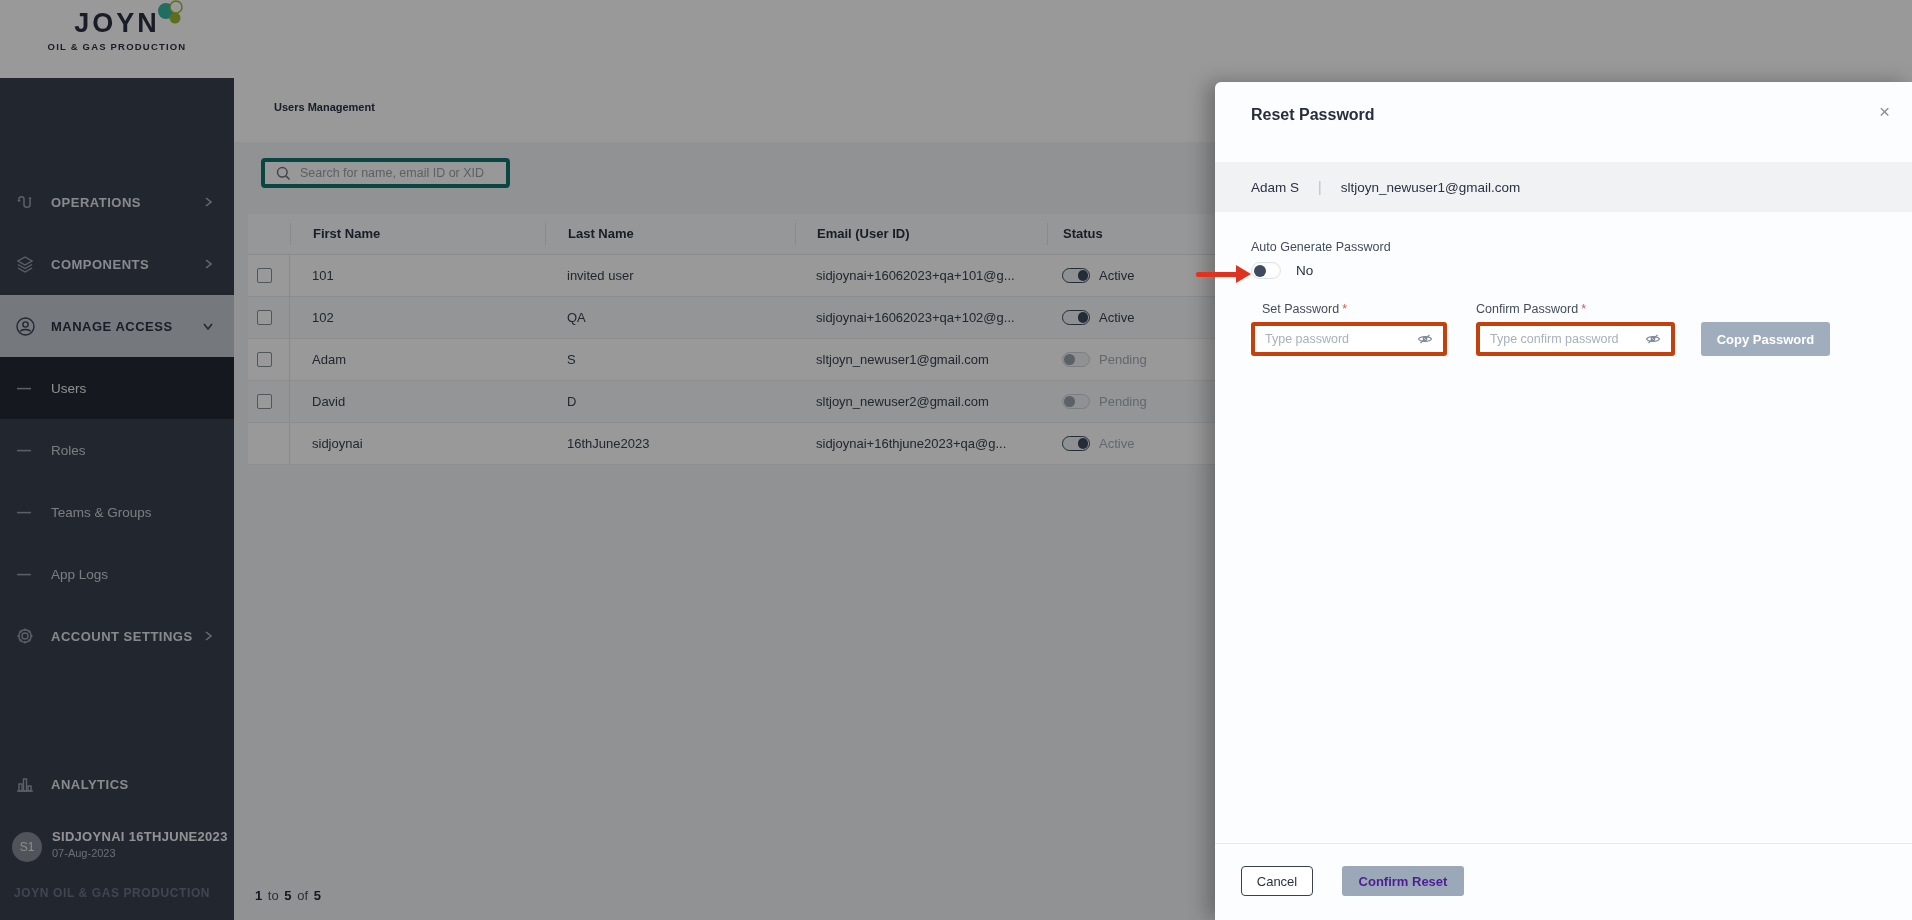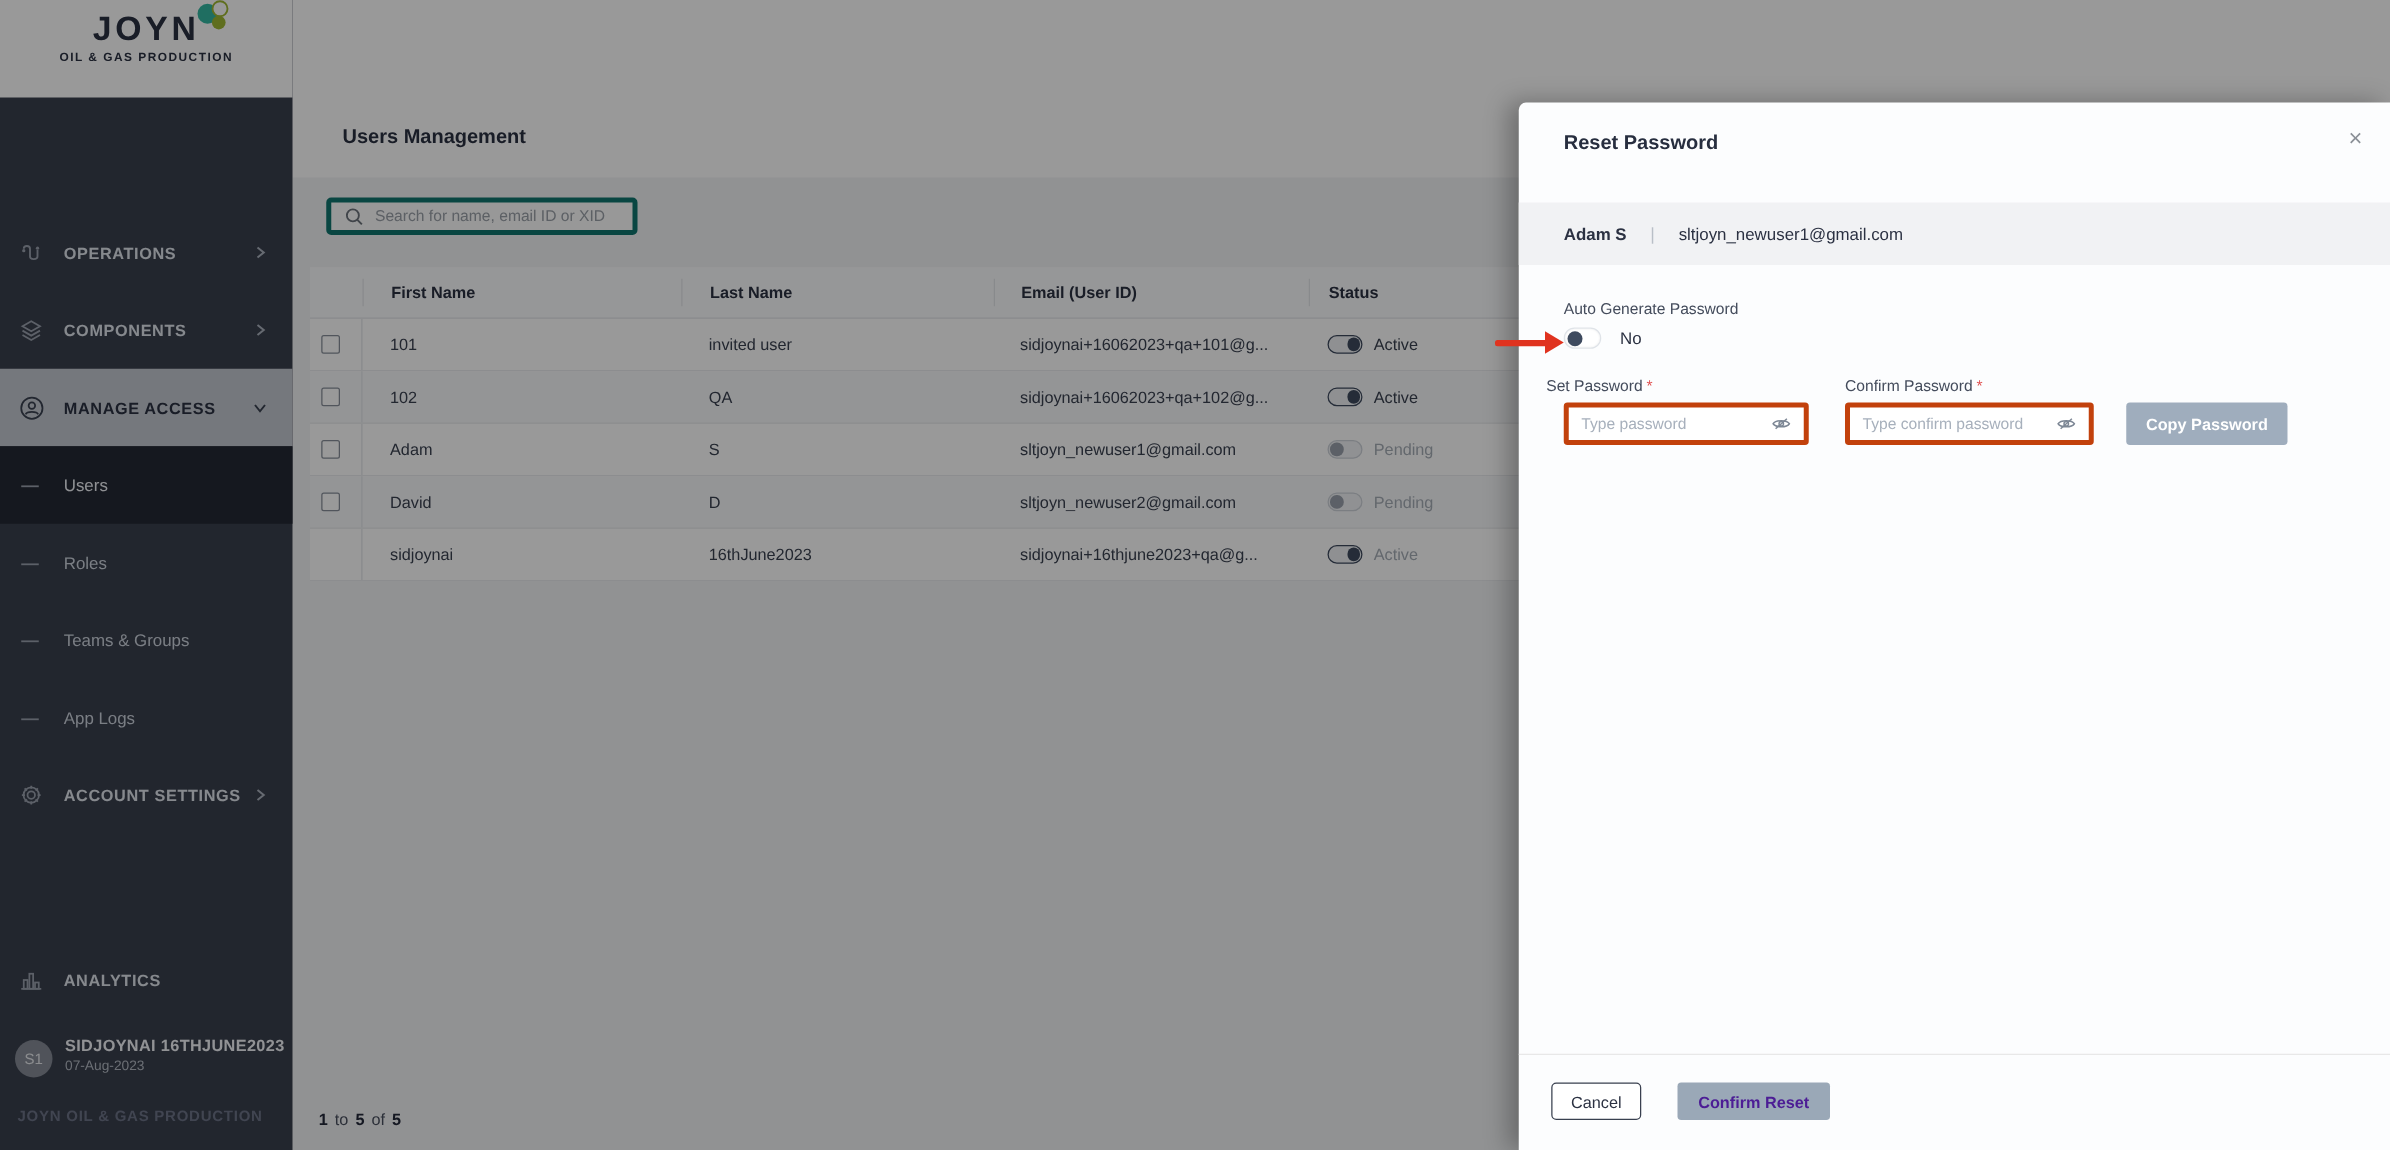--- a/index.html
+++ b/index.html
@@ -31,21 +31,21 @@
   .profile { position:absolute; left:0; top:826px; width:234px; height:48px; display:flex; align-items:flex-start; cursor:pointer; }
   .avatar { width:30px; height:30px; margin:6px 0 0 12px; border-radius:50%; background:#858b96; color:#e8eaee;
             font-size:12px; display:flex; align-items:center; justify-content:center; flex:none; }
   .profile-texts { margin-left:10px; padding-top:3px; }
   .profile-name { font-size:13px; font-weight:700; color:#f2f4f8; letter-spacing:.3px; white-space:nowrap; }
   .profile-date { font-size:11px; color:#b2b8c2; margin-top:3px; }
   .side-footer { position:absolute; left:14px; top:886px; font-size:12px; font-weight:700; letter-spacing:.6px; color:#6d7488; }
 
   
   .topbar { position:absolute; left:234px; top:0; width:1678px; height:142px; background:#ffffff; }
-  .page-title { position:absolute; left:274px; top:101px; font-size:16px; font-weight:700; color:#2b3142; }
+  .page-title { position:absolute; left:274px; top:101px; font-size:11px; font-weight:700; color:#2b3142; }
   .search-box { position:absolute; left:261px; top:158px; width:249px; height:30px; background:#fdfdfd;
                 border:4px solid #0f766e; border-radius:4px; display:flex; align-items:center; }
   .search-icon { margin-left:11px; color:#6d737c; display:flex; flex:none; }
   .search-input { border:none; outline:none; background:transparent; margin-left:9px; width:200px;
                   font-family:"Liberation Sans", sans-serif; font-size:12.5px; color:#3a4150; }
   .search-input::placeholder { color:#9aa0a8; }
 
   .table { position:absolute; left:248px; top:214px; width:1664px; background:#ffffff; }
   .thead { display:flex; height:41px; background:#fbfcfd; border-bottom:1px solid #e3e6ea; align-items:center; }
   .th { font-size:13px; font-weight:700; color:#2b3142; height:22px; line-height:22px; border-left:1px solid #e3e6ea; }
@@ -74,21 +74,21 @@
 
   
   .overlay { position:absolute; inset:0; background:rgba(0,0,0,0.40); z-index:20; }
 
   
   .drawer { position:absolute; left:1215px; top:82px; width:697px; height:838px; background:#fcfdfe;
             border-radius:6px 0 0 0; z-index:30; box-shadow:-8px 0 20px rgba(0,0,0,.28); }
   .drawer-title { position:absolute; left:36px; top:24px; font-size:16px; font-weight:700; color:#272e3f; }
   .drawer-close { position:absolute; right:22px; top:20px; font-size:19px; color:#8b9097; cursor:pointer; line-height:1; }
   .user-band { position:absolute; left:0; top:80px; width:100%; height:50px; background:#f1f2f4; display:flex; align-items:center; }
-  .user-name { margin-left:36px; font-size:13.5px; font-weight:700; color:#2b3142; }
+  .user-name { margin-left:36px; font-size:13.5px; font-weight:400; color:#2b3142; }
   .user-pipe { margin:0 19px; color:#b9bfc7; font-size:14px; }
   .user-email { font-size:13.5px; color:#2b3142; }
 
   .auto-label { position:absolute; left:36px; top:158px; font-size:12.5px; color:#444c5c; }
   .auto-row { position:absolute; left:36px; top:180px; display:flex; align-items:center; }
   .sw { position:relative; width:30px; height:17px; border-radius:9px; background:#ffffff; border:1px solid #dfe3e8;
         box-shadow:inset 0 0 2px rgba(0,0,0,.08); cursor:pointer; flex:none; }
   .sw .knob { position:absolute; left:2px; top:1.5px; width:12px; height:12px; border-radius:50%; background:#3e4a5e; }
   .auto-value { margin-left:15px; font-size:13.5px; color:#2b3142; }
 
@@ -358,21 +358,21 @@
   </div>
 
   <div class="auto-label">Auto Generate Password</div>
   <div class="auto-row">
     <div class="sw">
         <div class="knob"></div>
       </div>
     <span class="auto-value">No</span>
   </div>
 
-  <div class="field-label" style="left:22px">
+  <div class="field-label" style="left:47px">
     <span>Set Password</span><span class="req">*</span>
   </div>
   <div class="field-label" style="left:261px">
     <span>Confirm Password</span><span class="req">*</span>
   </div>
 
   <div class="pw-input" style="left:36px; width:196px">
     <input type="text" placeholder="Type password" style="">
     <span class="eye">
       <svg width="16" height="16" viewBox="0 0 16 16" fill="none" stroke="currentColor" stroke-width="1.2">

